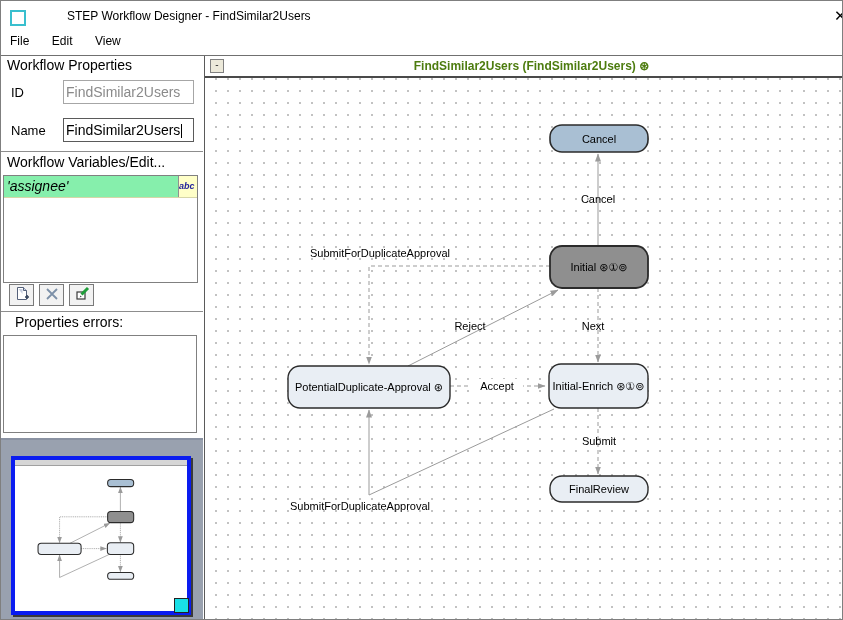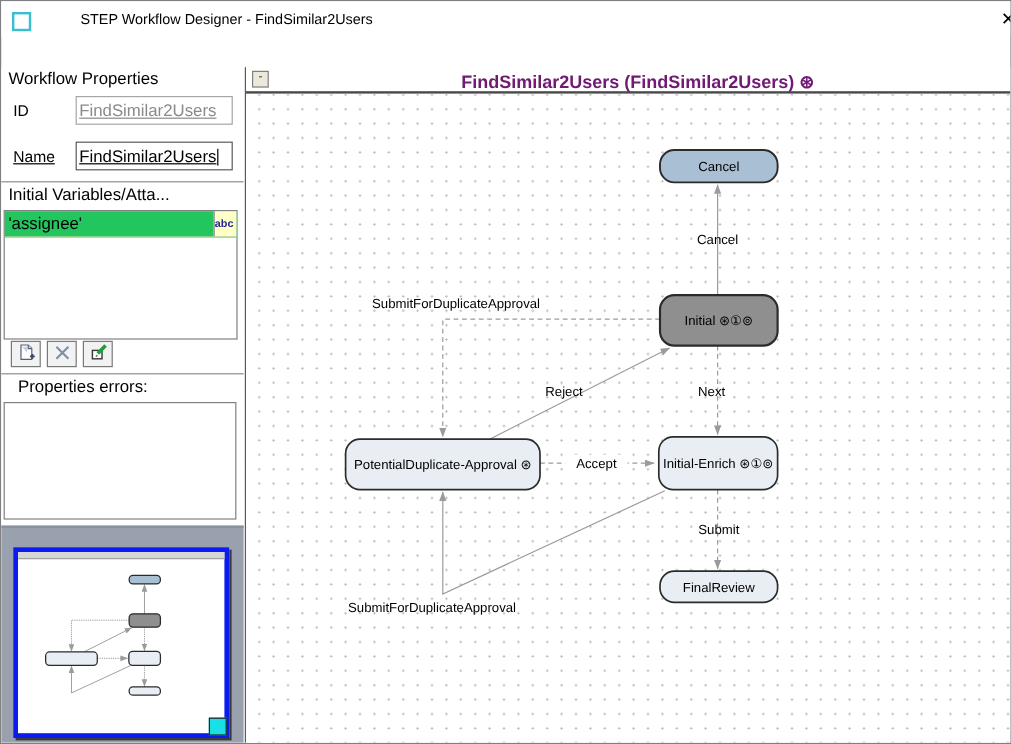--- a/index.html
+++ b/index.html
@@ -15,28 +15,28 @@
   
   .menubar{position:relative;height:24px;border-bottom:1px solid #707070;background:#fff;}
   .menu-item{display:inline-block;padding:3px 9px 0 9px;font-size:12px;color:#000;}
   .menu-item:first-child{padding-left:9px;}
 
   
   .left-panel{position:absolute;left:0;top:55px;width:238px;bottom:0;background:#fff;}
   .panel-heading{position:absolute;left:6px;font-size:14px;color:#000;white-space:nowrap;}
   .prop-label{position:absolute;left:10px;font-size:13px;color:#000;}
   .field{position:absolute;left:62px;width:127px;height:22px;background:#fff;font-size:14px;
-         line-height:22px;white-space:nowrap;overflow:hidden;padding-left:2px;text-decoration:underline;}
+         line-height:22px;white-space:nowrap;overflow:hidden;padding-left:2px;}
   .field-id{border:1px solid #a6a6a6;color:#8a8a8a;}
   .field-name{border:1px solid #5a5a5a;color:#000;}
   .caret{display:inline-block;width:1px;height:14px;background:#000;vertical-align:middle;margin-left:1px;}
   .hsep{position:absolute;left:0;width:202px;height:0;border-top:1px solid #8d8d8d;}
 
   .var-list{position:absolute;left:2px;top:119px;width:193px;height:106px;border:1px solid #808080;background:#fff;}
-  .var-row{position:relative;height:21px;background:#22c55e;border-bottom:1px solid #d6d6a8;}
+  .var-row{position:relative;height:21px;background:#86efac;border-bottom:1px solid #d6d6a8;font-style:italic;}
   .var-name{position:absolute;left:3px;top:2px;font-size:14px;color:#000;}
   .var-type{position:absolute;right:0;top:0;width:18px;height:21px;border-left:1px solid #909090;
             background:#ffffc8;font-size:9px;font-weight:bold;color:#22229c;text-align:left;line-height:21px;}
 
   .var-toolbar{position:absolute;left:8px;top:228px;display:flex;gap:5px;}
   .tool-btn{width:25px;height:22px;background:#f2f2f2;border:1px solid #7a7a7a;display:flex;align-items:center;justify-content:center;padding:0;}
 
   .validation-box{position:absolute;left:2px;top:279px;width:192px;height:96px;border:1px solid #808080;background:#fff;}
 
   
@@ -44,54 +44,59 @@
   .minimap-frame{position:absolute;left:10px;top:16px;width:172px;height:151px;border:4px solid #0a1cf0;background:#fff;box-shadow:2px 2px 0 #3a3a3a;}
   .minimap-strip{position:absolute;left:0;top:0;right:0;height:5px;background:#d6d6d6;border-bottom:1px solid #a0a0a0;}
   .minimap-svg{position:absolute;left:1px;top:7px;}
   .resize-handle{position:absolute;right:-2px;bottom:-2px;width:13px;height:13px;background:#19dfe6;border:1px solid #222;}
 
   
   .canvas{position:absolute;left:203px;top:55px;right:0;bottom:0;border-left:1px solid #5a5a5a;background:#fff;}
   .canvas-header{position:relative;height:20px;background:#fff;border-bottom:2px solid #4a4a4a;}
   .collapse-box{position:absolute;left:5px;top:3px;width:12px;height:12px;background:#ece9da;border:1px solid #808080;
                 font-size:10px;line-height:9px;text-align:center;color:#333;}
-  .canvas-title{position:absolute;left:16px;right:0;top:3px;text-align:center;font-size:15px;font-weight:bold;color:#701a75;white-space:nowrap;}
+  .canvas-title{position:absolute;left:16px;right:0;top:3px;text-align:center;font-size:12px;font-weight:bold;color:#4d7c0f;white-space:nowrap;}
   .canvas-body{position:absolute;left:0;right:0;top:22px;bottom:0;
       background-image:radial-gradient(circle,#c2c2c2 0.8px,rgba(0,0,0,0) 0.95px);
       background-size:12px 12px;background-position:5px 7px;}
   .diagram-svg{position:absolute;left:0;top:0;}
   text{font-family:"Liberation Sans",sans-serif;}
 </style>
 </head>
 <body>
 
 <div class="window">
 
   <div class="titlebar">
     <span class="app-icon"></span>
     <span class="title-text">STEP Workflow Designer - FindSimilar2Users</span>
     <span class="close-x">✕</span>
   </div>
 
+  <div class="menubar">
+    <span class="menu-item">File</span>
+    <span class="menu-item">Edit</span>
+    <span class="menu-item">View</span>
+  </div>
 
   <div class="left-panel">
     <div class="panel-heading" style="top:1px;">Workflow Properties</div>
 
     <div class="prop-label" style="top:29px;">ID</div>
     <div class="field field-id" style="top:24px;">
       <span>FindSimilar2Users</span>
     </div>
 
-    <div class="prop-label" style="top:67px;text-decoration:underline;">Name</div>
+    <div class="prop-label" style="top:67px;">Name</div>
     <div class="field field-name" style="top:62px;">
       <span>FindSimilar2Users</span><span class="caret"></span>
     </div>
 
     <div class="hsep" style="top:95px;"></div>
-    <div class="panel-heading" style="top:98px;">Initial Variables/Atta...</div>
+    <div class="panel-heading" style="top:98px;">Workflow Variables/Edit...</div>
 
     <div class="var-list">
       <div class="var-row">
         <span class="var-name">'assignee'</span>
         <span class="var-type">abc</span>
       </div>
     </div>
 
     <div class="var-toolbar">
       <button class="tool-btn">

